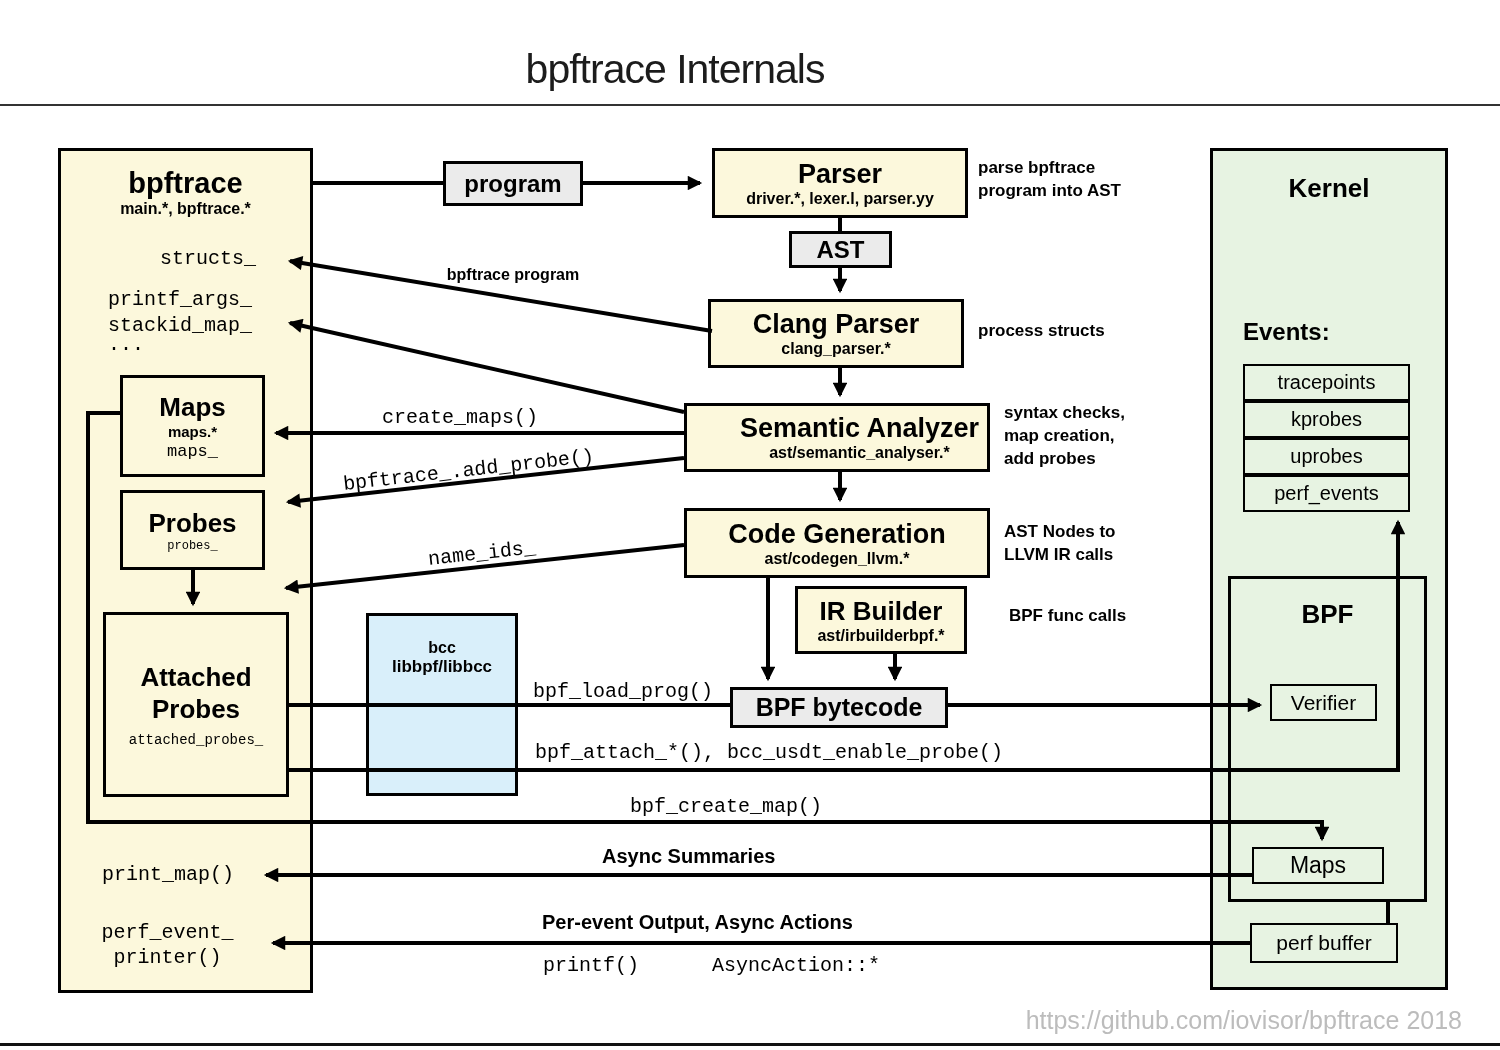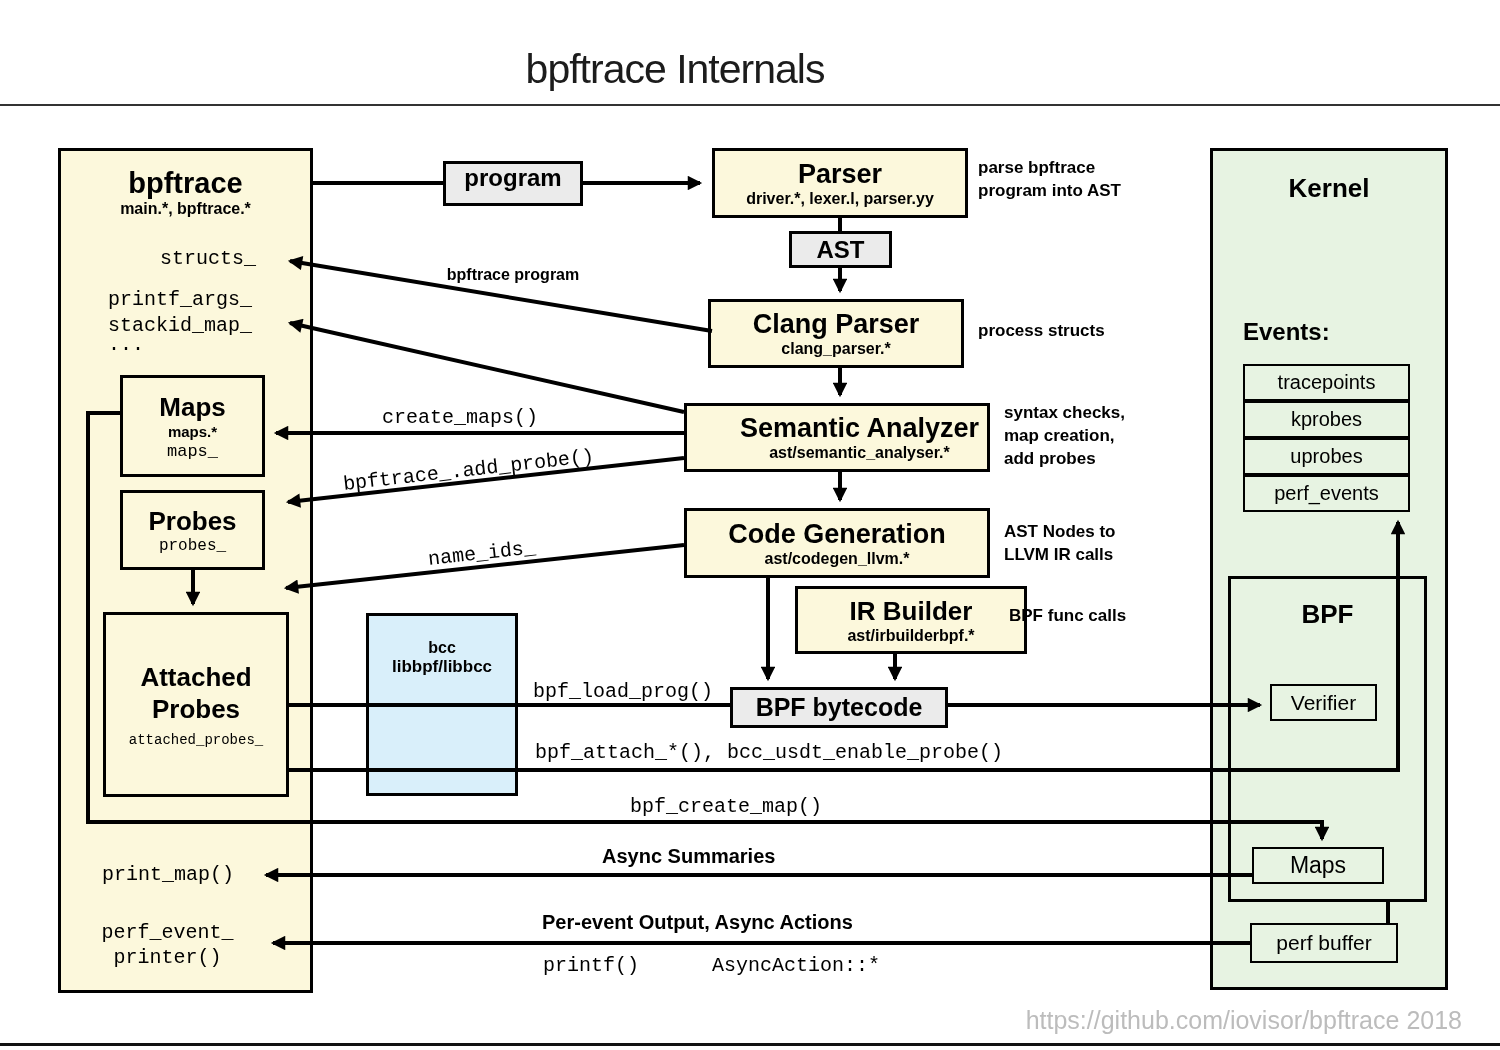--- a/index.html
+++ b/index.html
@@ -45,30 +45,30 @@
   <div class="lbl mono m20" style="left:108px;top:333px;">...</div>
 
   <div class="box yellow" style="left:120px;top:375px;width:145px;height:102px;justify-content:center;">
     <div style="font-size:26px;font-weight:bold;">Maps</div>
     <div class="files" style="font-size:15px;">maps.*</div>
     <div class="mono" style="font-size:17px;margin-top:2px;">maps_</div>
   </div>
 
   <div class="box yellow" style="left:120px;top:490px;width:145px;height:80px;justify-content:center;">
     <div style="font-size:26px;font-weight:bold;">Probes</div>
-    <div class="mono" style="font-size:16px;">probes_</div>
+    <div class="mono" style="font-size:12px;">probes_</div>
   </div>
 
   <div class="box yellow" style="left:103px;top:612px;width:186px;height:185px;justify-content:center;">
     <div style="font-size:26px;font-weight:bold;line-height:32px;">Attached</div>
     <div style="font-size:26px;font-weight:bold;line-height:32px;">Probes</div>
     <div class="mono" style="font-size:14px;margin-top:7px;">attached_probes_</div>
   </div>
 
-  <div class="box gray" style="left:443px;top:161px;width:140px;height:45px;">
+  <div class="box gray" style="left:443px;top:161px;width:140px;height:45px;justify-content:center;">
     <div style="font-size:24px;font-weight:bold;">program</div>
   </div>
   <div class="lbl files ctr" style="left:428px;top:218px;width:170px;margin-top:48px;">bpftrace program</div>
 
   <div class="box yellow" style="left:712px;top:148px;width:256px;height:70px;justify-content:center;">
     <div style="font-size:27px;font-weight:bold;">Parser</div>
     <div class="files">driver.*, lexer.l, parser.yy</div>
   </div>
   <div class="lbl note" style="left:978px;top:157px;">parse bpftrace</div>
   <div class="lbl note" style="left:978px;top:180px;">program into AST</div>
@@ -91,21 +91,21 @@
   <div class="lbl note" style="left:1004px;top:425px;">map creation,</div>
   <div class="lbl note" style="left:1004px;top:448px;">add probes</div>
 
   <div class="box yellow" style="left:684px;top:508px;width:306px;height:70px;justify-content:center;">
     <div style="font-size:27px;font-weight:bold;">Code Generation</div>
     <div class="files">ast/codegen_llvm.*</div>
   </div>
   <div class="lbl note" style="left:1004px;top:521px;">AST Nodes to</div>
   <div class="lbl note" style="left:1004px;top:544px;">LLVM IR calls</div>
 
-  <div class="box yellow" style="left:795px;top:586px;width:232px;height:68px;justify-content:center;">
+  <div class="box yellow" style="left:795px;top:586px;width:172px;height:68px;justify-content:center;">
     <div style="font-size:26px;font-weight:bold;">IR Builder</div>
     <div class="files">ast/irbuilderbpf.*</div>
   </div>
   <div class="lbl note" style="left:1009px;top:605px;">BPF func calls</div>
 
   <div class="box blue" style="left:366px;top:613px;width:152px;height:183px;">
     <div style="margin-top:23px;font-size:16px;font-weight:bold;">bcc</div>
     <div class="files" style="font-size:17px;">libbpf/libbcc</div>
   </div>
 

